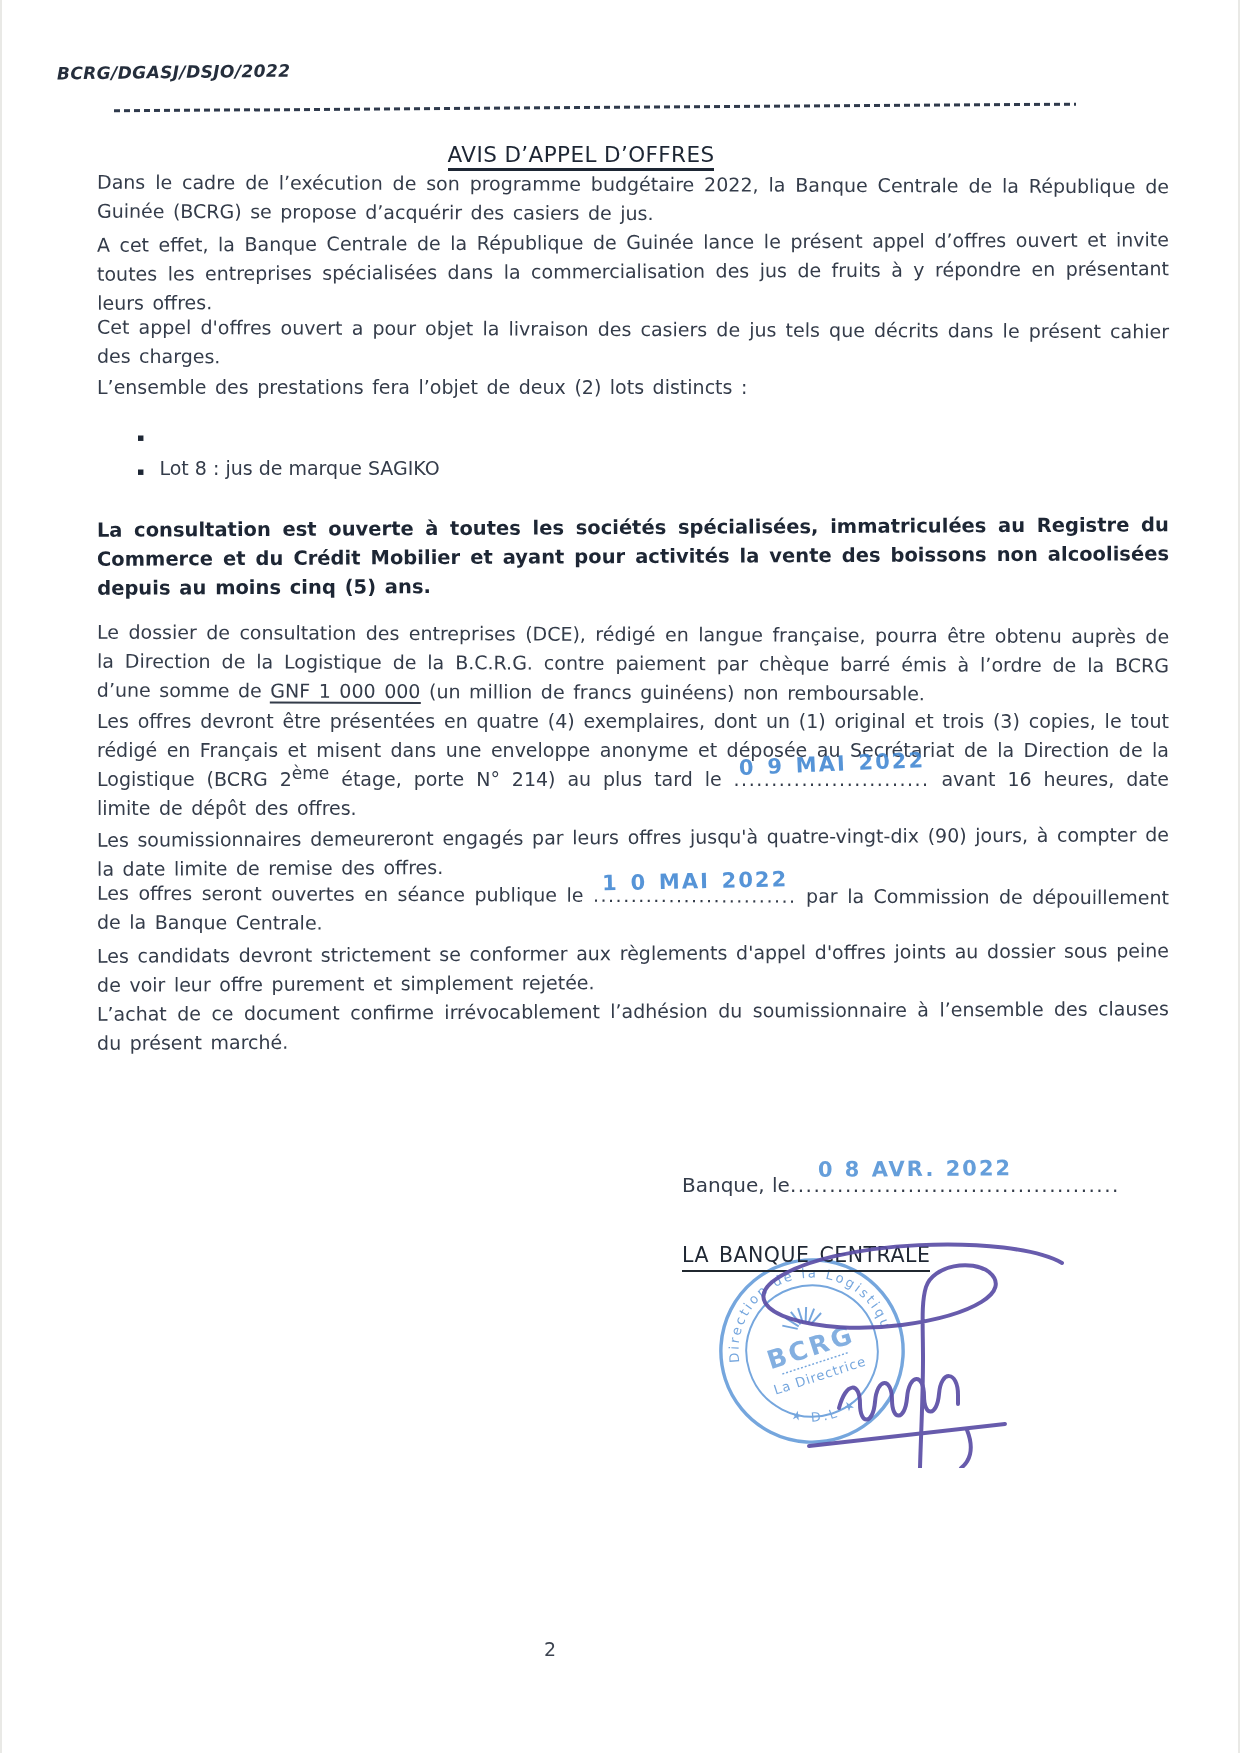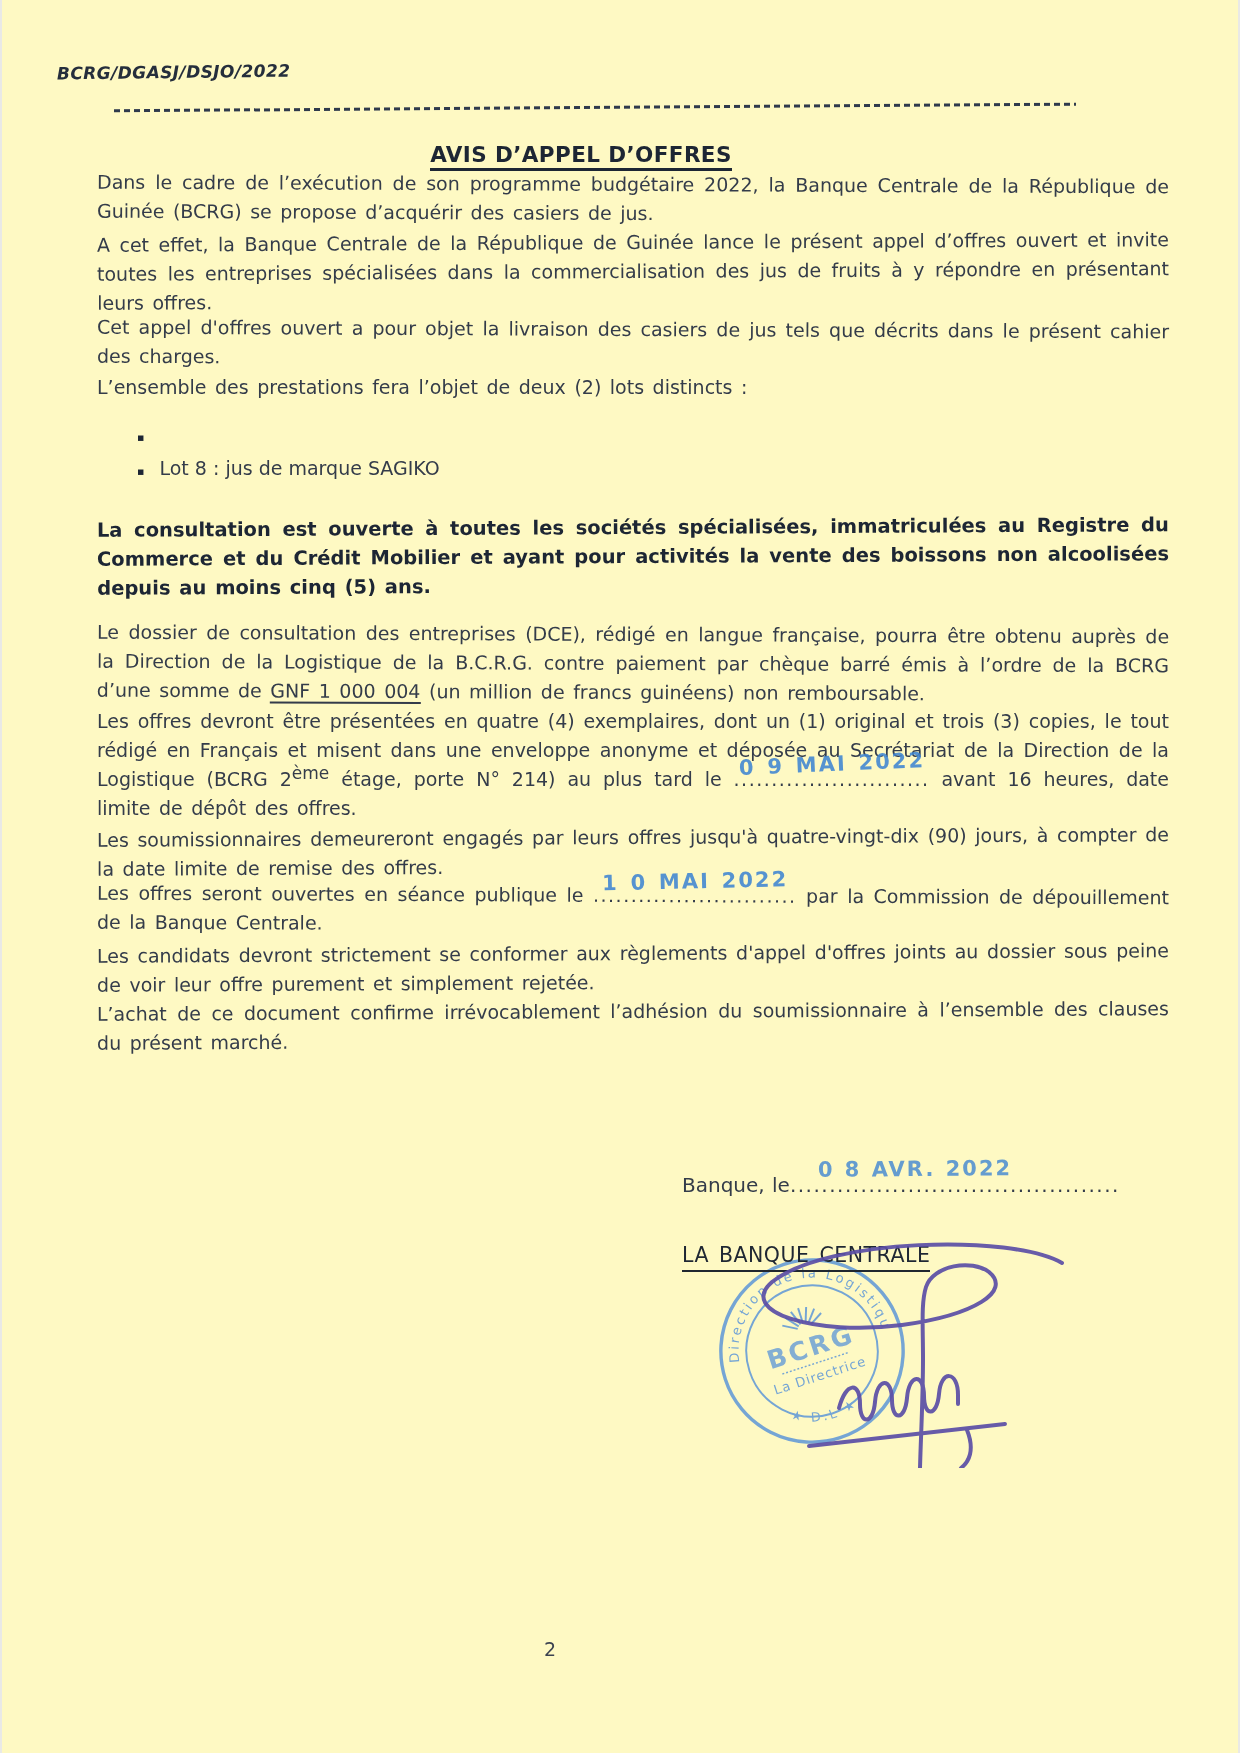--- a/index.html
+++ b/index.html
@@ -1,34 +1,34 @@
 <!DOCTYPE html>
 <html><head>
 <meta charset="utf-8">
 <style>
   html,body{margin:0;padding:0;background:#e9e9e6;}
   .page{
     position:relative;width:1236px;height:1753px;margin:0 auto;
-    background:#fef9c3;overflow:hidden;
+    background:#ffffff;overflow:hidden;
     font-family:"DejaVu Sans",sans-serif;color:#343c4a;
   }
   .ref{
     position:absolute;left:55px;top:62px;
     font-size:17px;font-weight:700;font-style:italic;
     letter-spacing:.4px;color:#252e3c;transform:rotate(-.7deg);
   }
   .dashline{
     position:absolute;left:112px;top:106px;width:962px;height:3px;
     background:repeating-linear-gradient(90deg,#2f3a4c 0 6px,transparent 6px 10px);
     transform:rotate(-.4deg);
   }
   .content{position:absolute;left:95px;top:132px;width:1072px;}
   .title{margin:0;text-align:center;transform:translateX(-52px);}
   .title span{
-    font-size:21.5px;font-weight:700;color:#1d2634;letter-spacing:.4px;
+    font-size:21.5px;font-weight:400;color:#1d2634;letter-spacing:.4px;
     border-bottom:3px solid #1d2634;padding-bottom:1px;
   }
   p.para{
     margin:0;font-size:19px;line-height:29px;
     text-align:justify;word-spacing:2.5px;
   }
   .t-dn{transform:rotate(.25deg);}
   .t-up{transform:rotate(-.3deg);}
   .mt-p1{margin-top:31px;}
   .mt-p2{margin-top:30px;}
@@ -94,21 +94,21 @@
         <span class="marker">▪</span>
       </div>
       <div class="lot">
         <span class="marker">▪</span>
         <span>Lot 8 : jus de marque SAGIKO</span>
       </div>
     </div>
 
     <p class="bold-para t-up">La consultation est ouverte à toutes les sociétés spécialisées, immatriculées au Registre du Commerce et du Crédit Mobilier et ayant pour activités la vente des boissons non alcoolisées depuis au moins cinq (5) ans.</p>
 
-    <p class="para mt-p5 t-dn"><span>Le dossier de consultation des entreprises (DCE), rédigé en langue française, pourra être obtenu auprès de la Direction de la Logistique de la B.C.R.G. contre paiement par chèque barré émis à l’ordre de la BCRG d’une somme de </span><span class="u-ink">GNF 1 000 004</span><span> (un million de francs guinéens) non remboursable.</span></p>
+    <p class="para mt-p5 t-dn"><span>Le dossier de consultation des entreprises (DCE), rédigé en langue française, pourra être obtenu auprès de la Direction de la Logistique de la B.C.R.G. contre paiement par chèque barré émis à l’ordre de la BCRG d’une somme de </span><span class="u-ink">GNF 1 000 000</span><span> (un million de francs guinéens) non remboursable.</span></p>
 
     <p class="para p-wide"><span>Les offres devront être présentées en quatre (4) exemplaires, dont un (1) original et trois (3) copies, le tout rédigé en Français et misent dans une enveloppe anonyme et déposée au Secrétariat de la Direction de la Logistique (BCRG 2</span><span class="sup">ème</span><span> étage, porte N° 214) au plus tard le </span><span class="dotline"><span>..........................</span><span class="stampdate">0 9 MAI 2022</span></span><span> avant 16 heures, date limite de dépôt des offres.</span></p>
 
     <p class="para mt-p7 t-up">Les soumissionnaires demeureront engagés par leurs offres jusqu'à quatre-vingt-dix (90) jours, à compter de la date limite de remise des offres.</p>
 
     <p class="para mt-p8 t-dn"><span>Les offres seront ouvertes en séance publique le </span><span class="dotline"><span>...........................</span><span class="stampdate s2">1 0 MAI 2022</span></span><span> par la Commission de dépouillement de la Banque Centrale.</span></p>
 
     <p class="para mt-p9 t-up">Les candidats devront strictement se conformer aux règlements d'appel d'offres joints au dossier sous peine de voir leur offre purement et simplement rejetée.</p>
 
     <p class="para mt-p10 t-up">L’achat de ce document confirme irrévocablement l’adhésion du soumissionnaire à l’ensemble des clauses du présent marché.</p>

